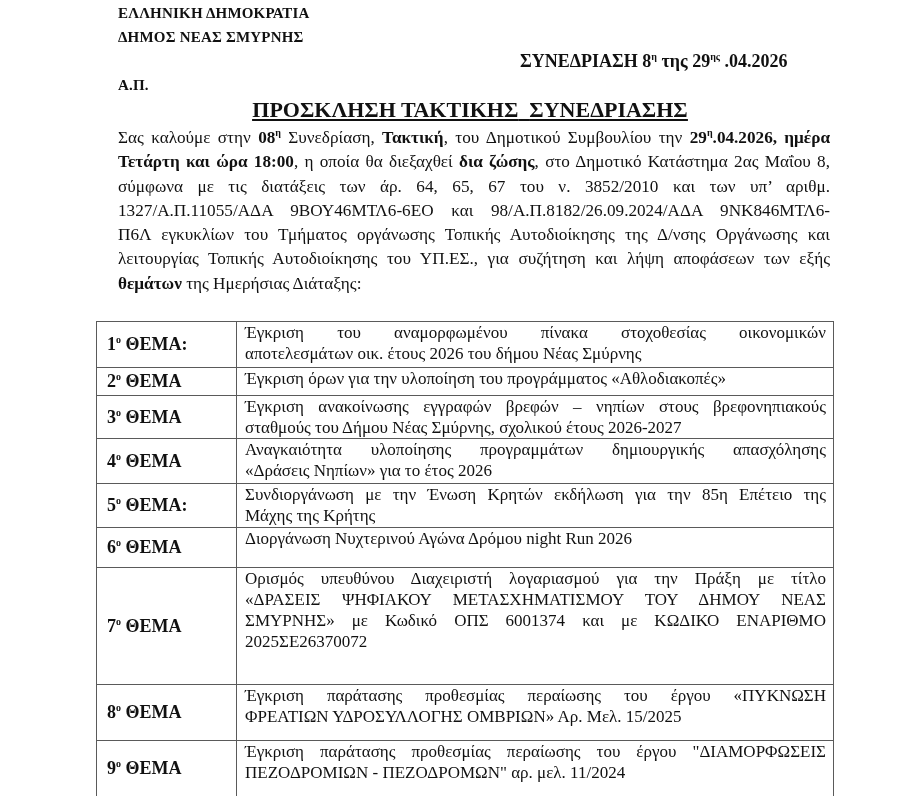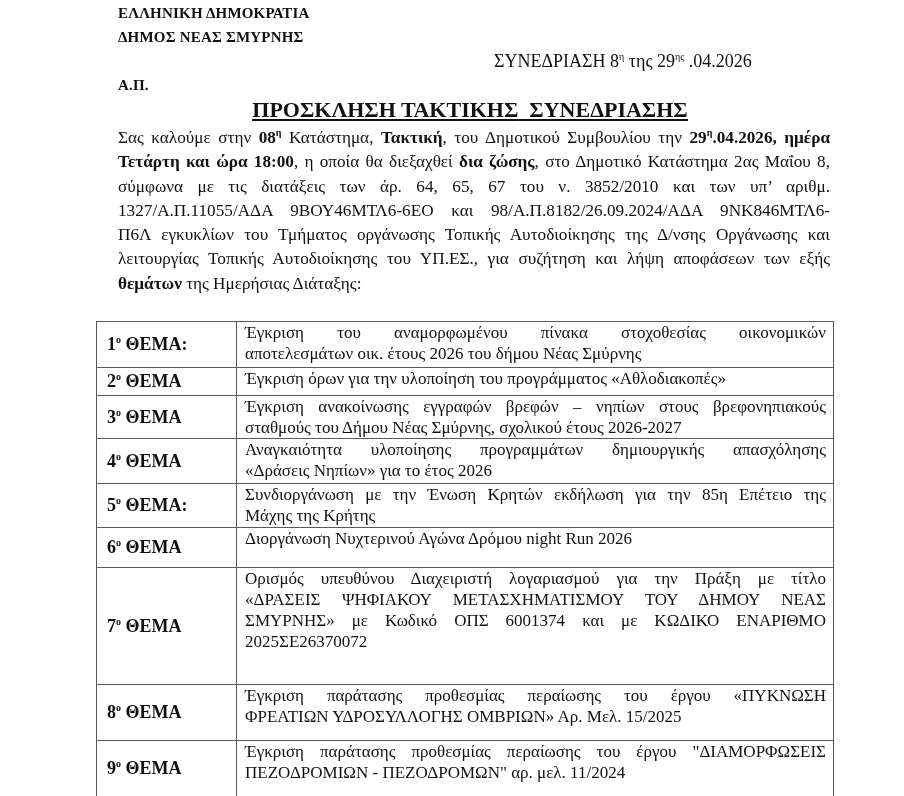--- a/index.html
+++ b/index.html
@@ -8,21 +8,21 @@
       font-family: "Liberation Serif", "DejaVu Serif", serif; color: #111;
       position: relative;
     }
     .page { position: absolute; left: 0; top: 0; width: 904px; height: 796px; }
     .hdr-line {
       position: absolute; left: 118px; font-weight: bold; font-size: 15px;
       letter-spacing: 0.2px; line-height: 22px; white-space: nowrap;
     }
     .u { text-decoration: underline; text-underline-offset: 2px; }
     .session {
-      position: absolute; left: 494px; top: 50px; font-weight: normal; font-size: 18px;
+      position: absolute; left: 520px; top: 50px; font-weight: bold; font-size: 18px;
       line-height: 22px; white-space: nowrap;
     }
     sup { font-size: 10px; vertical-align: 7px; line-height: 0; }
     .title {
       position: absolute; left: 0; width: 904px; top: 99px; text-align: center;
       font-weight: bold; font-size: 22px; line-height: 22px;
     }
     .title span { margin-left: 36px; }
     .body-text {
       position: absolute; left: 118px; top: 126px; width: 712px;
@@ -58,21 +58,21 @@
 
   <div class="session">
     <span>ΣΥΝΕΔΡΙΑΣΗ  8</span><sup>η</sup><span> της  29</span><sup>ης</sup><span> .04.2026</span>
   </div>
 
   <div class="title u">
     <span class="u" style="margin-left:36px;">ΠΡΟΣΚΛΗΣΗ ΤΑΚΤΙΚΗΣ</span>&nbsp;&nbsp;<span class="u" style="margin-left:0">ΣΥΝΕΔΡΙΑΣΗΣ</span>
   </div>
 
   <div class="body-text">
-    <span class="line"><span>Σας καλούμε στην </span><b>08</b><b><sup>η</sup></b><span> Κατάστημα, </span><b>Τακτική</b><span>, του Δημοτικού Συμβουλίου την </span><b>29</b><b><sup>η</sup></b><b>.04.2026, ημέρα</b></span>
+    <span class="line"><span>Σας καλούμε στην </span><b>08</b><b><sup>η</sup></b><span> Συνεδρίαση, </span><b>Τακτική</b><span>, του Δημοτικού Συμβουλίου την </span><b>29</b><b><sup>η</sup></b><b>.04.2026, ημέρα</b></span>
     <span class="line"><b>Τετάρτη και ώρα 18:00</b><span>, η οποία θα διεξαχθεί </span><b>δια ζώσης</b><span>, στο Δημοτικό Κατάστημα 2ας Μαΐου 8,</span></span>
     <span class="line">σύμφωνα με τις διατάξεις των άρ. 64, 65, 67 του ν. 3852/2010 και των υπ’ αριθμ.</span>
     <span class="line">1327/Α.Π.11055/ΑΔΑ 9ΒΟΥ46ΜΤΛ6-6ΕΟ και 98/Α.Π.8182/26.09.2024/ΑΔΑ 9ΝΚ846ΜΤΛ6-</span>
     <span class="line">Π6Λ εγκυκλίων του Τμήματος οργάνωσης Τοπικής Αυτοδιοίκησης της Δ/νσης Οργάνωσης και</span>
     <span class="line">λειτουργίας Τοπικής Αυτοδιοίκησης του ΥΠ.ΕΣ., για συζήτηση και λήψη αποφάσεων των εξής</span>
     <span class="line last"><b>θεμάτων</b><span> της Ημερήσιας Διάταξης:</span></span>
   </div>
 
   <table class="agenda">
     <tbody id="agenda-body">

